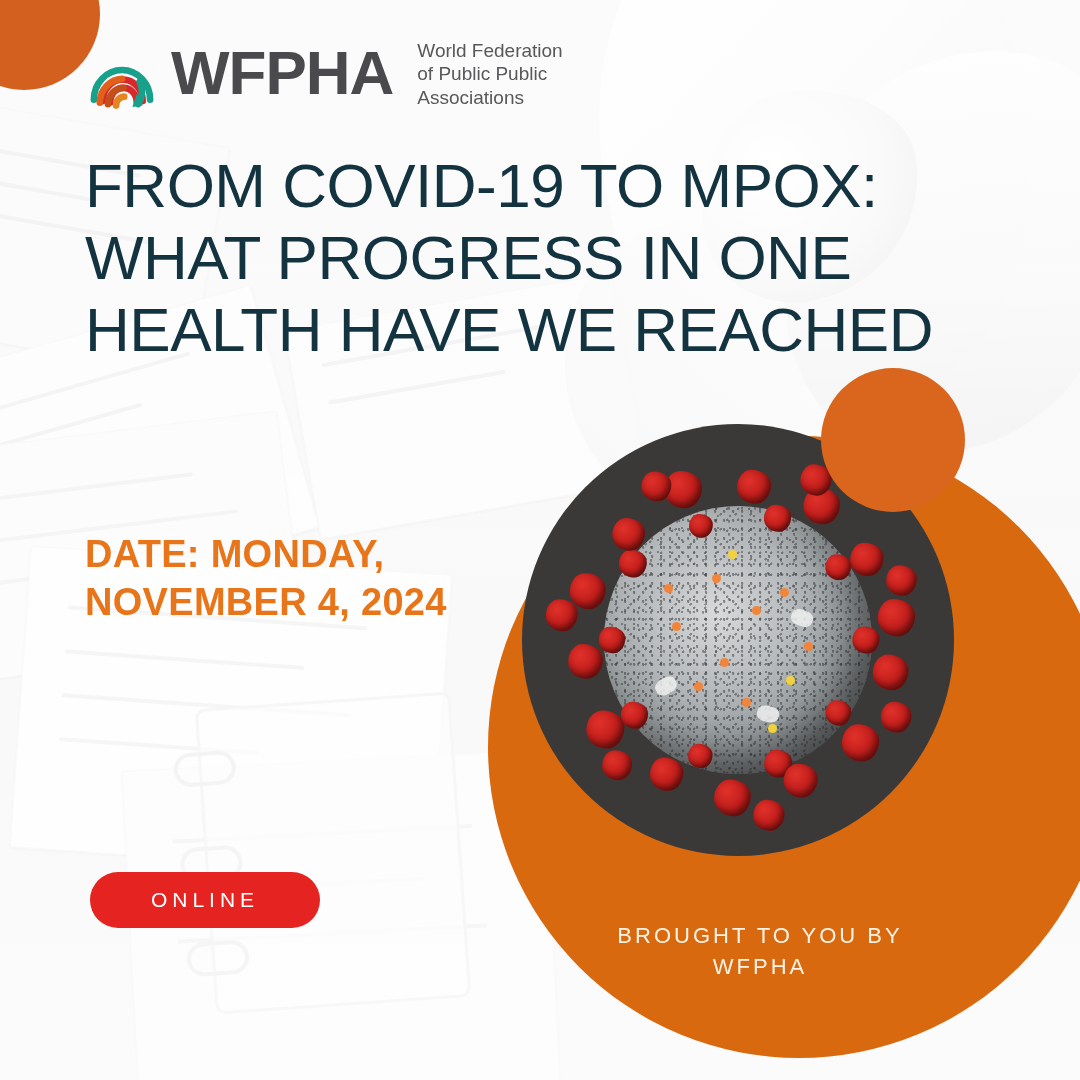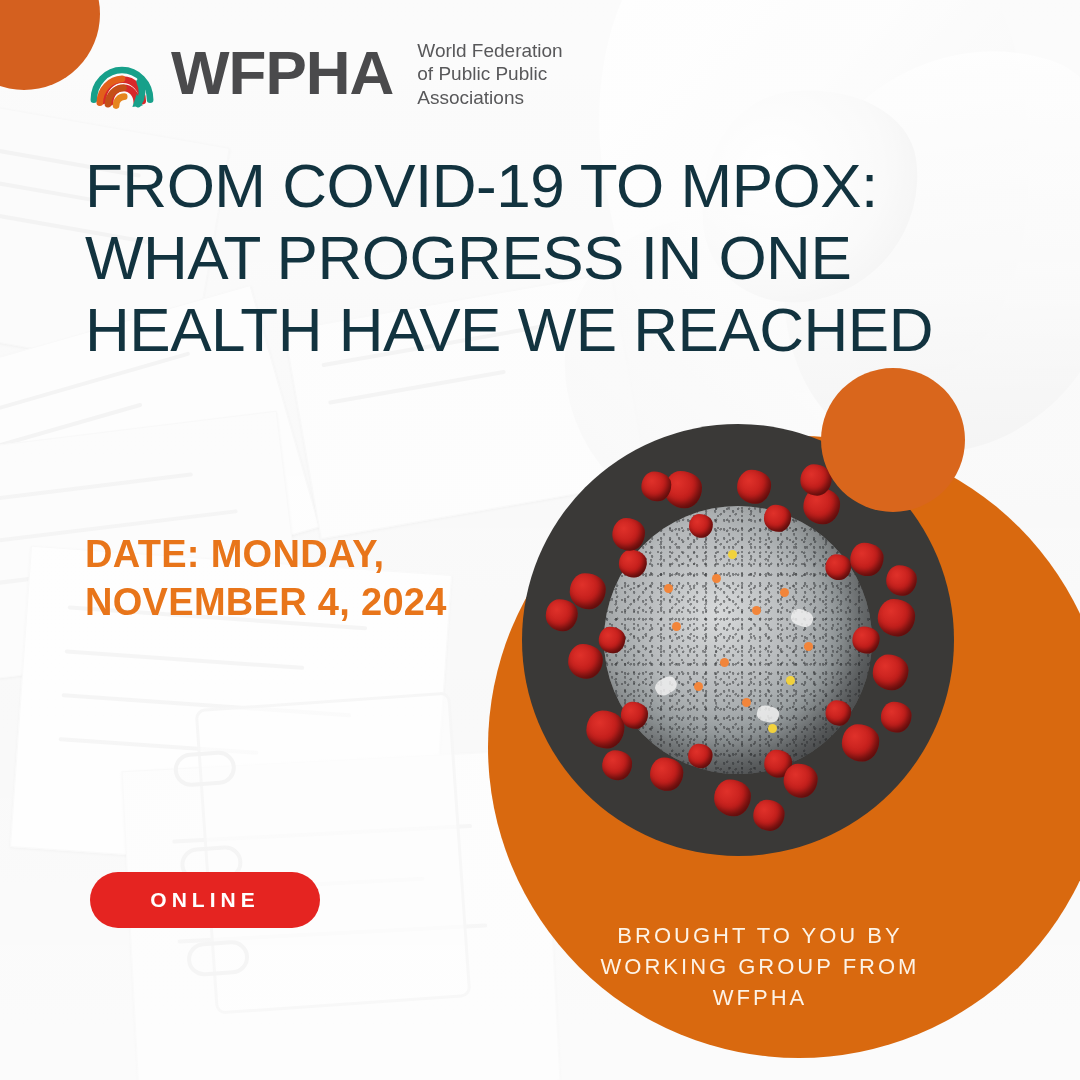--- a/index.html
+++ b/index.html
@@ -151,21 +151,21 @@
     font-size:38px;font-weight:bold;line-height:1.27;color:#e8751a;
     text-transform:uppercase;letter-spacing:.3px;
   }
   .meta-block + .meta-block{margin-top:38px;}
 
   
   .pill{
     position:absolute;left:90px;top:872px;
     width:230px;height:56px;border-radius:28px;background:#e52421;
     display:flex;align-items:center;justify-content:center;
-    color:#ffffff;font-size:21px;font-weight:bold;letter-spacing:5px;
+    color:#ffffff;font-size:21px;font-weight:normal;letter-spacing:5px;
   }
 
   
   .footer{
     position:absolute;left:545px;top:920px;width:430px;
     text-align:center;color:#fdf3e6;font-size:22px;font-weight:normal;
     line-height:1.42;letter-spacing:3px;text-transform:uppercase;
   }
 </style>
 </head>
@@ -306,17 +306,16 @@
   <div class="headline">FROM COVID-19 TO MPOX: WHAT PROGRESS IN ONE HEALTH HAVE WE REACHED</div>
 
   <div class="meta">
     <div class="meta-block">DATE: MONDAY, NOVEMBER 4, 2024</div>
   </div>
 
   <div class="pill">ONLINE</div>
 
   <div class="footer">
     <div>BROUGHT TO YOU BY</div>
-    <div>WORKING GROUP FROM</div>
     <div>WFPHA</div>
   </div>
 
 </div>
 
 </body></html>

